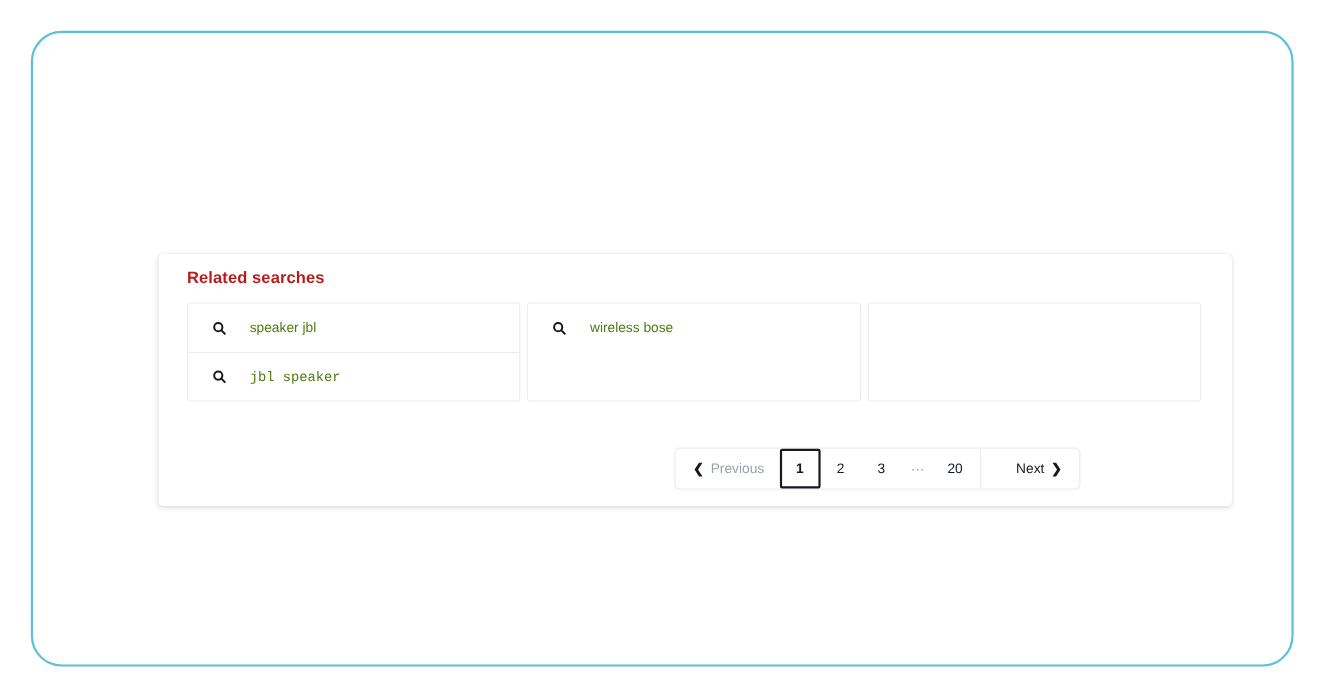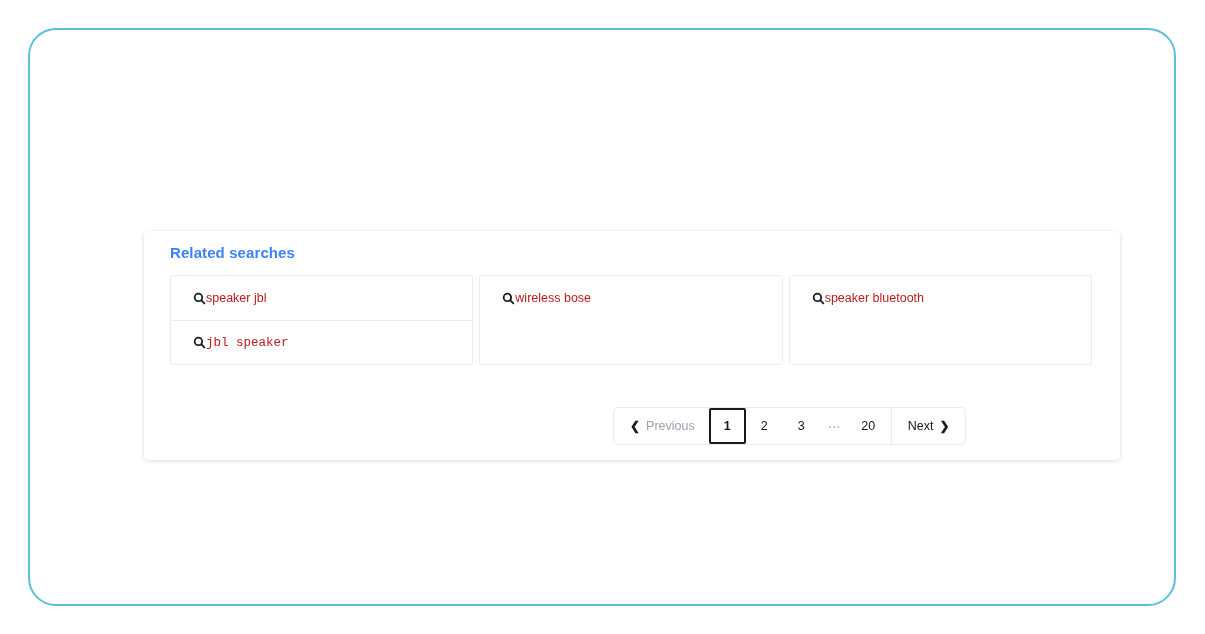--- a/index.html
+++ b/index.html
@@ -39,21 +39,21 @@
     box-shadow: 0 1px 5px rgba(0,0,0,0.13), 0 0 1px rgba(0,0,0,0.10);
     box-sizing: border-box;
   }
 
   #related-searches-title {
     position: absolute;
     left: 26px;
     top: 13px;
     font-size: 15px;
     font-weight: bold;
-    color: #3b82f6;
+    color: #b91c1c;
     letter-spacing: 0.1px;
   }
 
   
   #related-searches-grid {
     position: absolute;
     left: 26px;
     top: 44px;
     width: 922px;
     display: flex;
@@ -86,22 +86,23 @@
     height: 13px;
     flex: 0 0 13px;
     color: #16191f;
     display: flex;
     align-items: center;
     justify-content: center;
   }
   .search-icon svg { display: block; }
 
   .suggestion-label {
+    margin-left: 21px;
     font-size: 12.5px;
-    color: #b91c1c;
+    color: #4d7c0f;
     white-space: nowrap;
   }
 
   
   #pagination {
     position: absolute;
     left: 469px;
     top: 176px;
     height: 38px;
     display: flex;
@@ -124,21 +125,21 @@
     border: none;
     font-family: "Liberation Sans", sans-serif;
   }
 
   #page-previous {
     padding: 0 14px 0 16px;
     gap: 6px;
     color: #9aa2ad;
   }
   #page-next {
-    padding: 0 16px 0 16px;
+    padding: 0 16px 0 32px;
     gap: 6px;
     color: #16191f;
     border-left: 1px solid #eaedf0;
     margin-left: 4px;
   }
   .chev {
     color: #16191f;
     font-size: 12px;
     font-weight: bold;
     line-height: 1;
@@ -202,29 +203,20 @@
             <svg width="13" height="13" viewBox="0 0 16 16" fill="none" stroke="currentColor" stroke-width="2.2">
               <circle cx="6.7" cy="6.7" r="4.6"></circle>
               <line x1="10.3" y1="10.3" x2="14" y2="14" stroke-linecap="round"></line>
             </svg>
           </span>
           <span class="suggestion-label">wireless bose</span>
         </div>
       </div>
 
       <div class="suggestion-column">
-        <div class="suggestion-item">
-          <span class="search-icon">
-            <svg width="13" height="13" viewBox="0 0 16 16" fill="none" stroke="currentColor" stroke-width="2.2">
-              <circle cx="6.7" cy="6.7" r="4.6"></circle>
-              <line x1="10.3" y1="10.3" x2="14" y2="14" stroke-linecap="round"></line>
-            </svg>
-          </span>
-          <span class="suggestion-label">speaker bluetooth</span>
-        </div>
       </div>
 
     </div>
 
     <div id="pagination">
 
       <div class="page-btn" id="page-previous">
         <span class="chev">❮</span>
         <span>Previous</span>
       </div>

